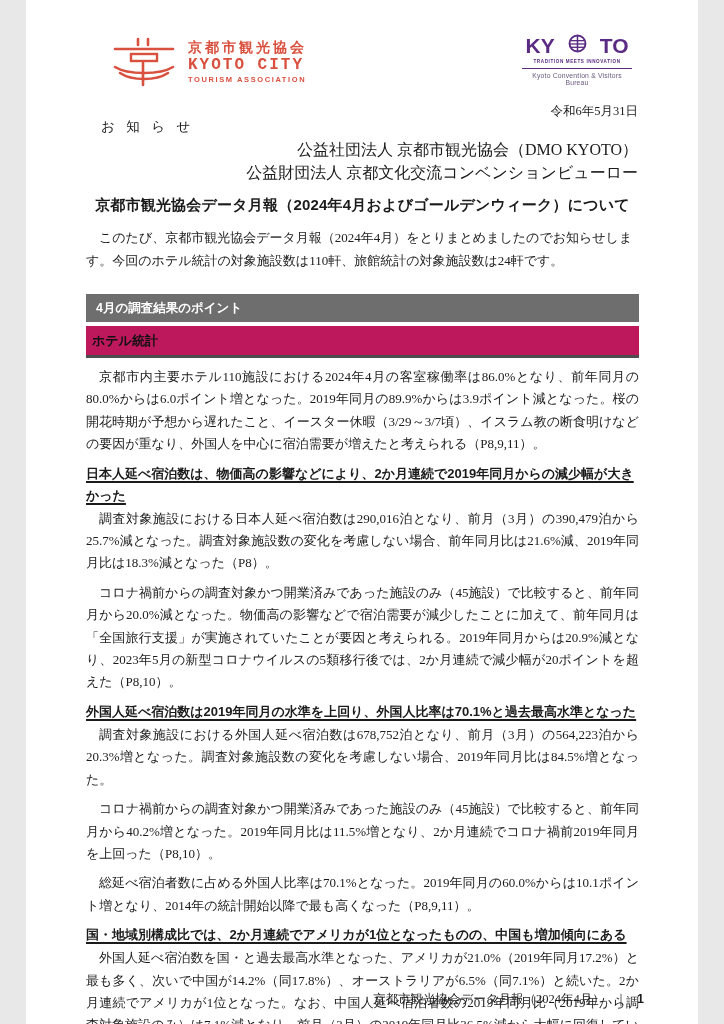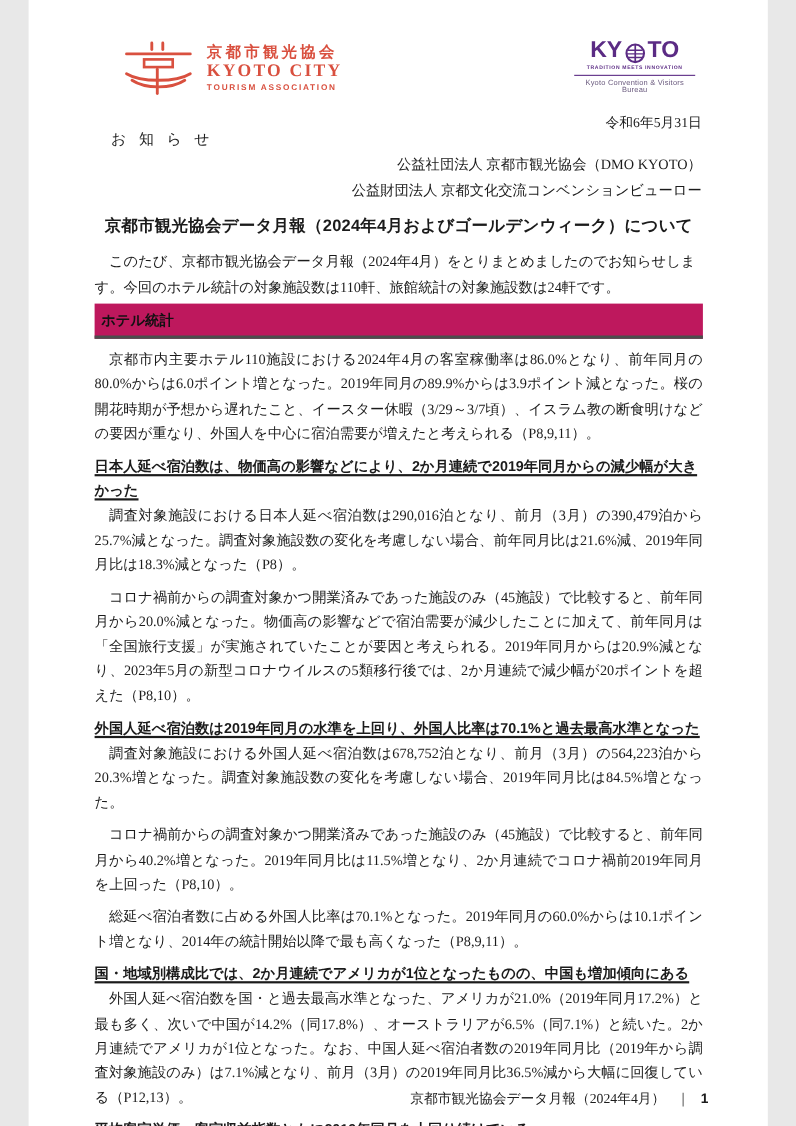--- a/index.html
+++ b/index.html
@@ -11,33 +11,33 @@
     background:#ffffff;
     color:#1b1b1b;
     font-family:"Liberation Serif","DejaVu Serif",serif;
     overflow:hidden;
   }
   
   .logo-left { position:absolute; left:86px; top:36px; display:flex; align-items:center; gap:12px; }
   .logo-left .mark svg { display:block; }
   .logo-left .names { display:flex; flex-direction:column; line-height:1.05; }
   .name-ja { color:#d9503f; font-family:"Liberation Sans",sans-serif; font-weight:bold; font-size:14px; letter-spacing:3px; }
-  .name-en { color:#d9503f; font-family:Liberation Serif, serif; font-weight:bold; font-size:16px; letter-spacing:2px; margin-top:2px; }
+  .name-en { color:#d9503f; font-family:Liberation Mono, monospace; font-weight:bold; font-size:16px; letter-spacing:2px; margin-top:2px; }
   .name-en-sub { color:#d9503f; font-family:"Liberation Sans",sans-serif; font-weight:bold; font-size:7.5px; letter-spacing:1.6px; margin-top:2px; }
 
   .logo-right { position:absolute; right:66px; top:34px; width:110px; text-align:center; font-family:"Liberation Sans",sans-serif; }
-  .kyoto-word { color:#5b2b84; font-weight:bold; font-size:21px; letter-spacing:0px; display:flex; align-items:flex-end; justify-content:center; gap:1px; }
+  .kyoto-word { color:#5b2b84; font-weight:bold; font-size:21px; letter-spacing:0px; display:flex; align-items:flex-start; justify-content:center; gap:12px; }
   .kyoto-word svg { display:block; margin:0 1px; }
   .kyoto-tag { color:#5b2b84; font-size:4.6px; font-weight:bold; letter-spacing:0.6px; margin-top:1px; }
   .kyoto-rule { border-top:1px solid #5b2b84; margin:4px 0 3px 0; }
   .kyoto-cvb { color:#6a5a7e; font-size:6.8px; letter-spacing:0.2px; }
 
   .date-line { position:absolute; right:60px; top:103px; font-size:12.5px; }
   .notice { position:absolute; left:75px; top:118px; font-family:"Liberation Sans",sans-serif; font-size:13.5px; letter-spacing:0.85em; }
-  .org-block { position:absolute; right:60px; top:138px; text-align:right; font-size:13px; line-height:23px; }
+  .org-block { position:absolute; right:60px; top:138px; text-align:right; font-size:16px; line-height:23px; }
 
   
   .content { position:absolute; left:60px; right:59px; top:196px; }
   .doc-title { text-align:center; font-family:"Liberation Sans",sans-serif; font-weight:bold; font-size:15px; letter-spacing:0.2px; }
   .intro { margin-top:12px; font-size:13px; line-height:22.5px; text-indent:1em; }
 
   .band-dark {
     margin-top:22px;
     background:#6e6e6e; color:#ffffff;
     font-family:"Liberation Sans",sans-serif; font-weight:bold; font-size:12.5px;
@@ -110,20 +110,21 @@
   <div class="notice">お知らせ</div>
   <div class="org-block">
     <div>公益社団法人 京都市観光協会（DMO KYOTO）</div>
     <div>公益財団法人 京都文化交流コンベンションビューロー</div>
   </div>
 
   <div class="content">
     <div class="doc-title">京都市観光協会データ月報（2024年4月およびゴールデンウィーク）について</div>
     <p class="intro">このたび、京都市観光協会データ月報（2024年4月）をとりまとめましたのでお知らせします。今回のホテル統計の対象施設数は110軒、旅館統計の対象施設数は24軒です。</p>
 
+    <div class="band-dark">4月の調査結果のポイント</div>
     <div class="band-light">ホテル統計</div>
 
     <div class="sections">
 
       <p>京都市内主要ホテル110施設における2024年4月の客室稼働率は86.0%となり、前年同月の80.0%からは6.0ポイント増となった。2019年同月の89.9%からは3.9ポイント減となった。桜の開花時期が予想から遅れたこと、イースター休暇（3/29～3/7頃）、イスラム教の断食明けなどの要因が重なり、外国人を中心に宿泊需要が増えたと考えられる（P8,9,11）。</p>
 
       <div class="sec-heading"><span>日本人延べ宿泊数は、物価高の影響などにより、2か月連続で2019年同月からの減少幅が大きかった</span></div>
       <p>調査対象施設における日本人延べ宿泊数は290,016泊となり、前月（3月）の390,479泊から25.7%減となった。調査対象施設数の変化を考慮しない場合、前年同月比は21.6%減、2019年同月比は18.3%減となった（P8）。</p>
       <p>コロナ禍前からの調査対象かつ開業済みであった施設のみ（45施設）で比較すると、前年同月から20.0%減となった。物価高の影響などで宿泊需要が減少したことに加えて、前年同月は「全国旅行支援」が実施されていたことが要因と考えられる。2019年同月からは20.9%減となり、2023年5月の新型コロナウイルスの5類移行後では、2か月連続で減少幅が20ポイントを超えた（P8,10）。</p>
 

